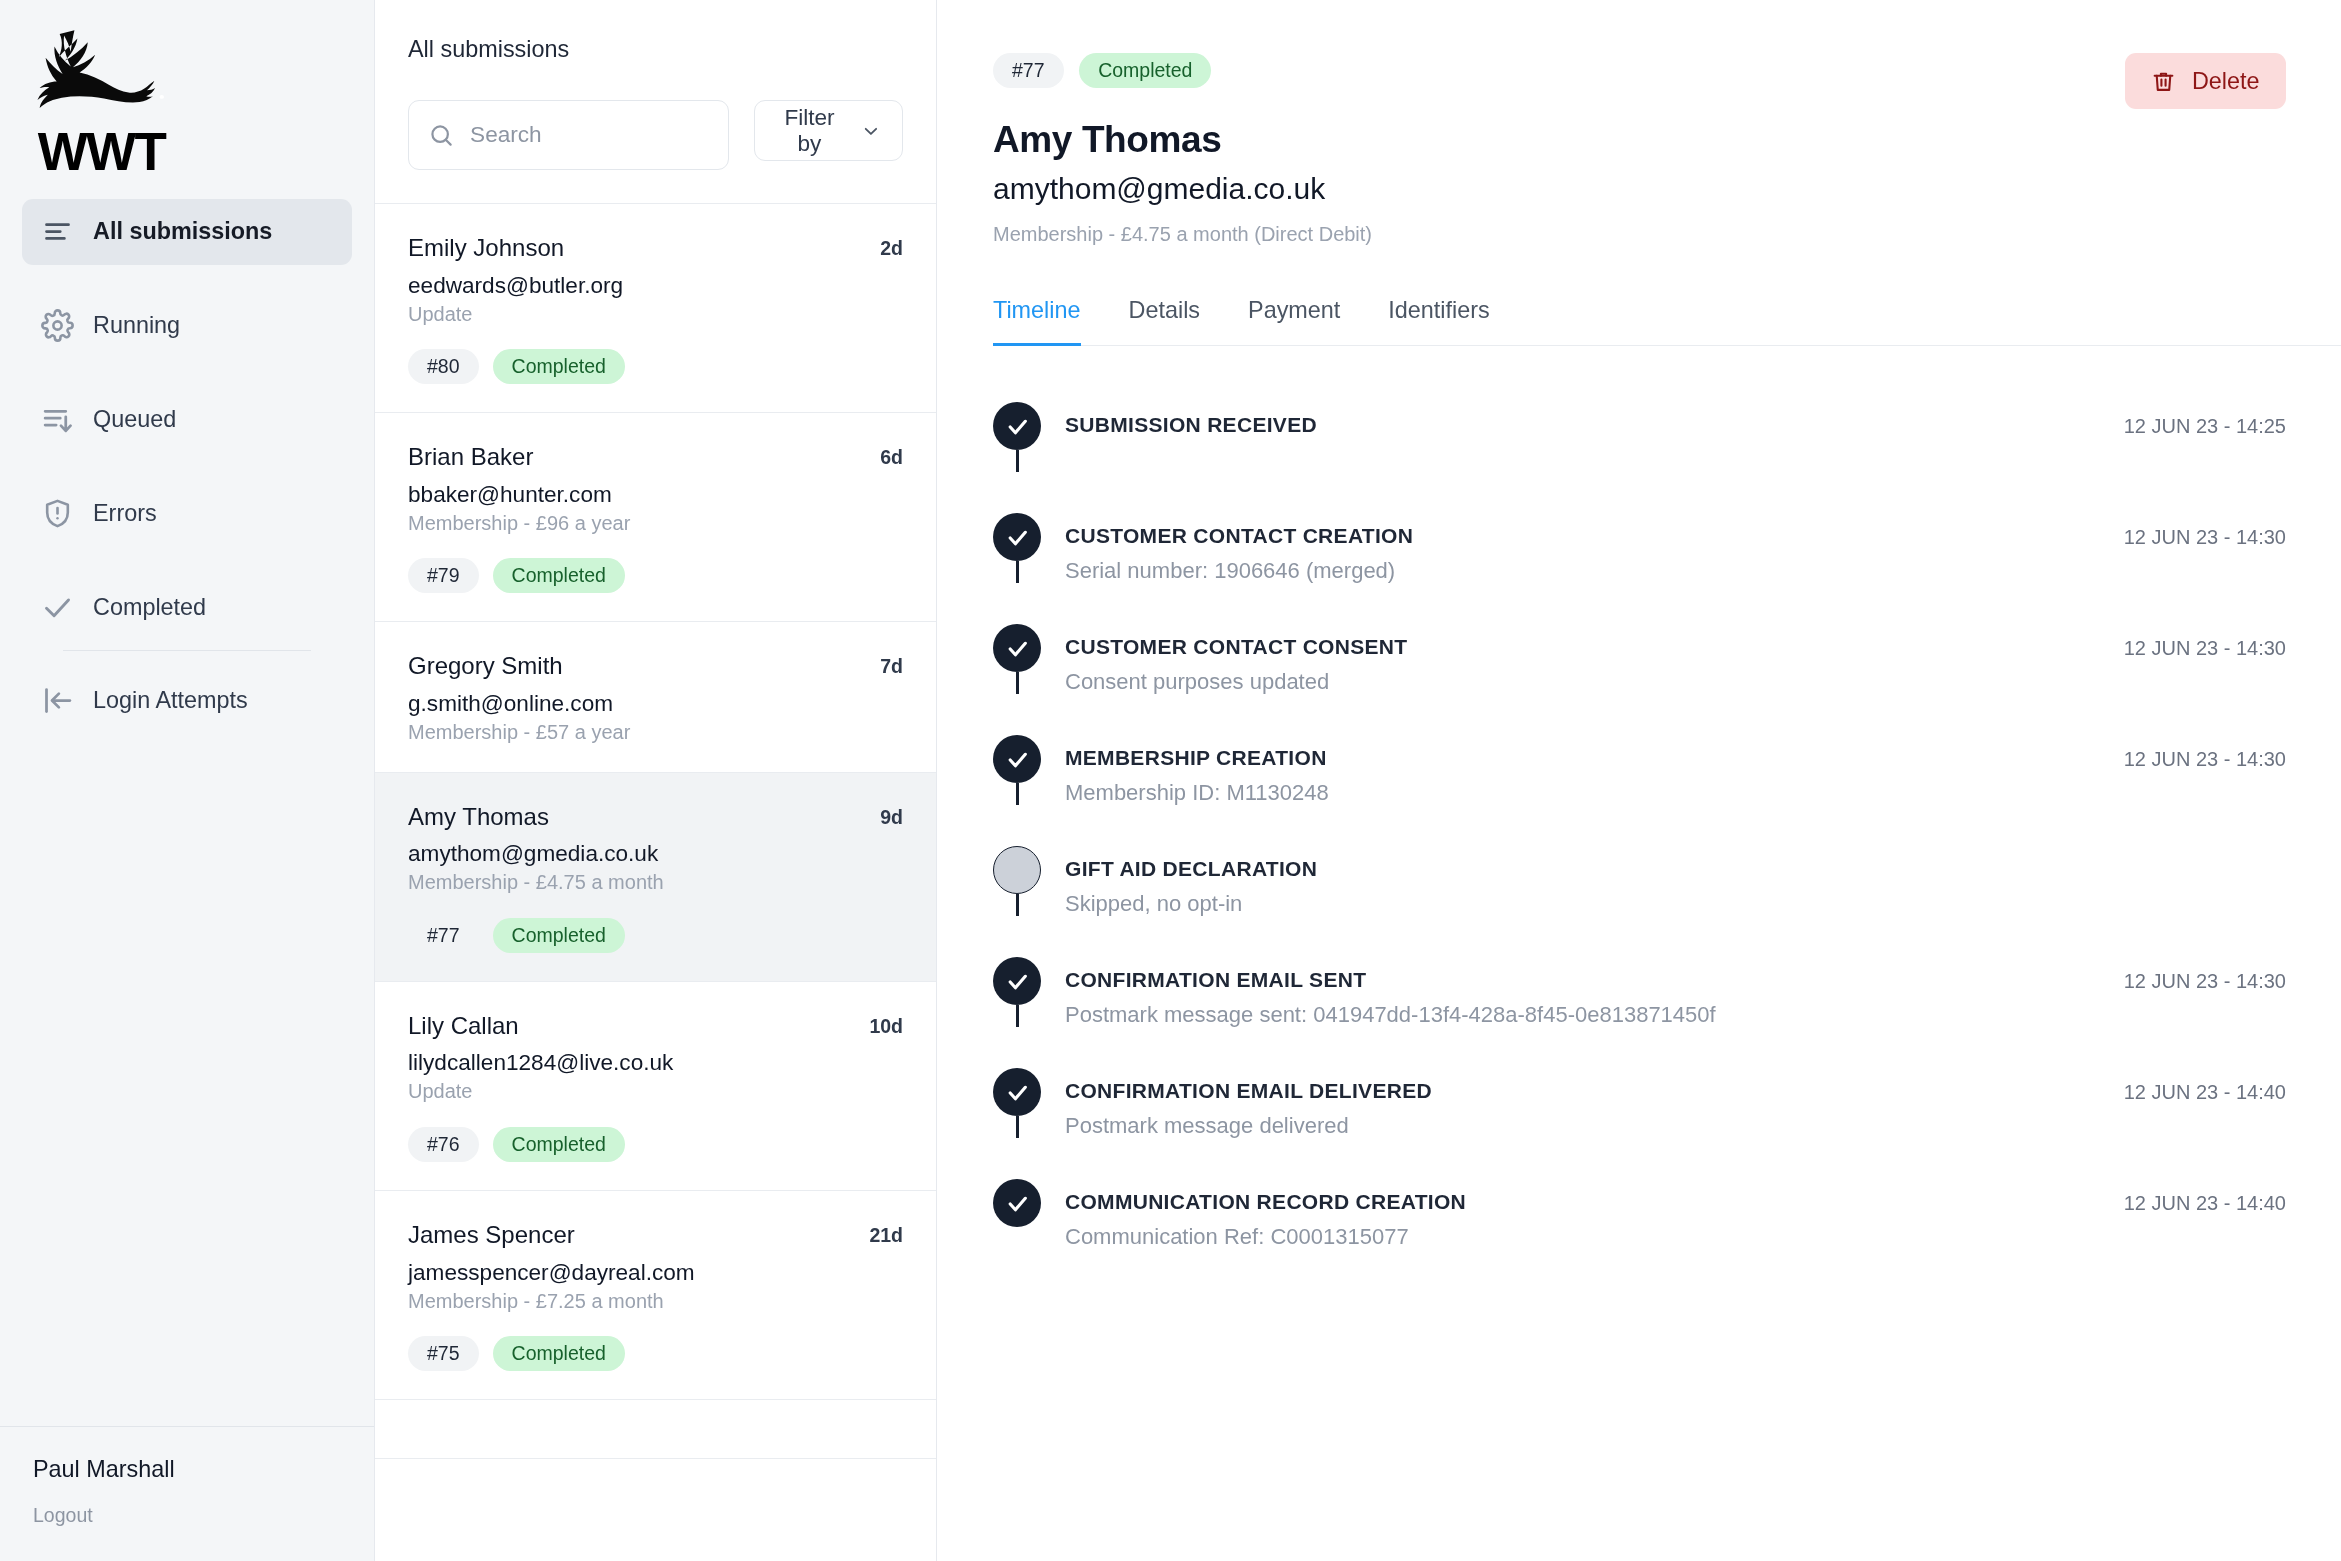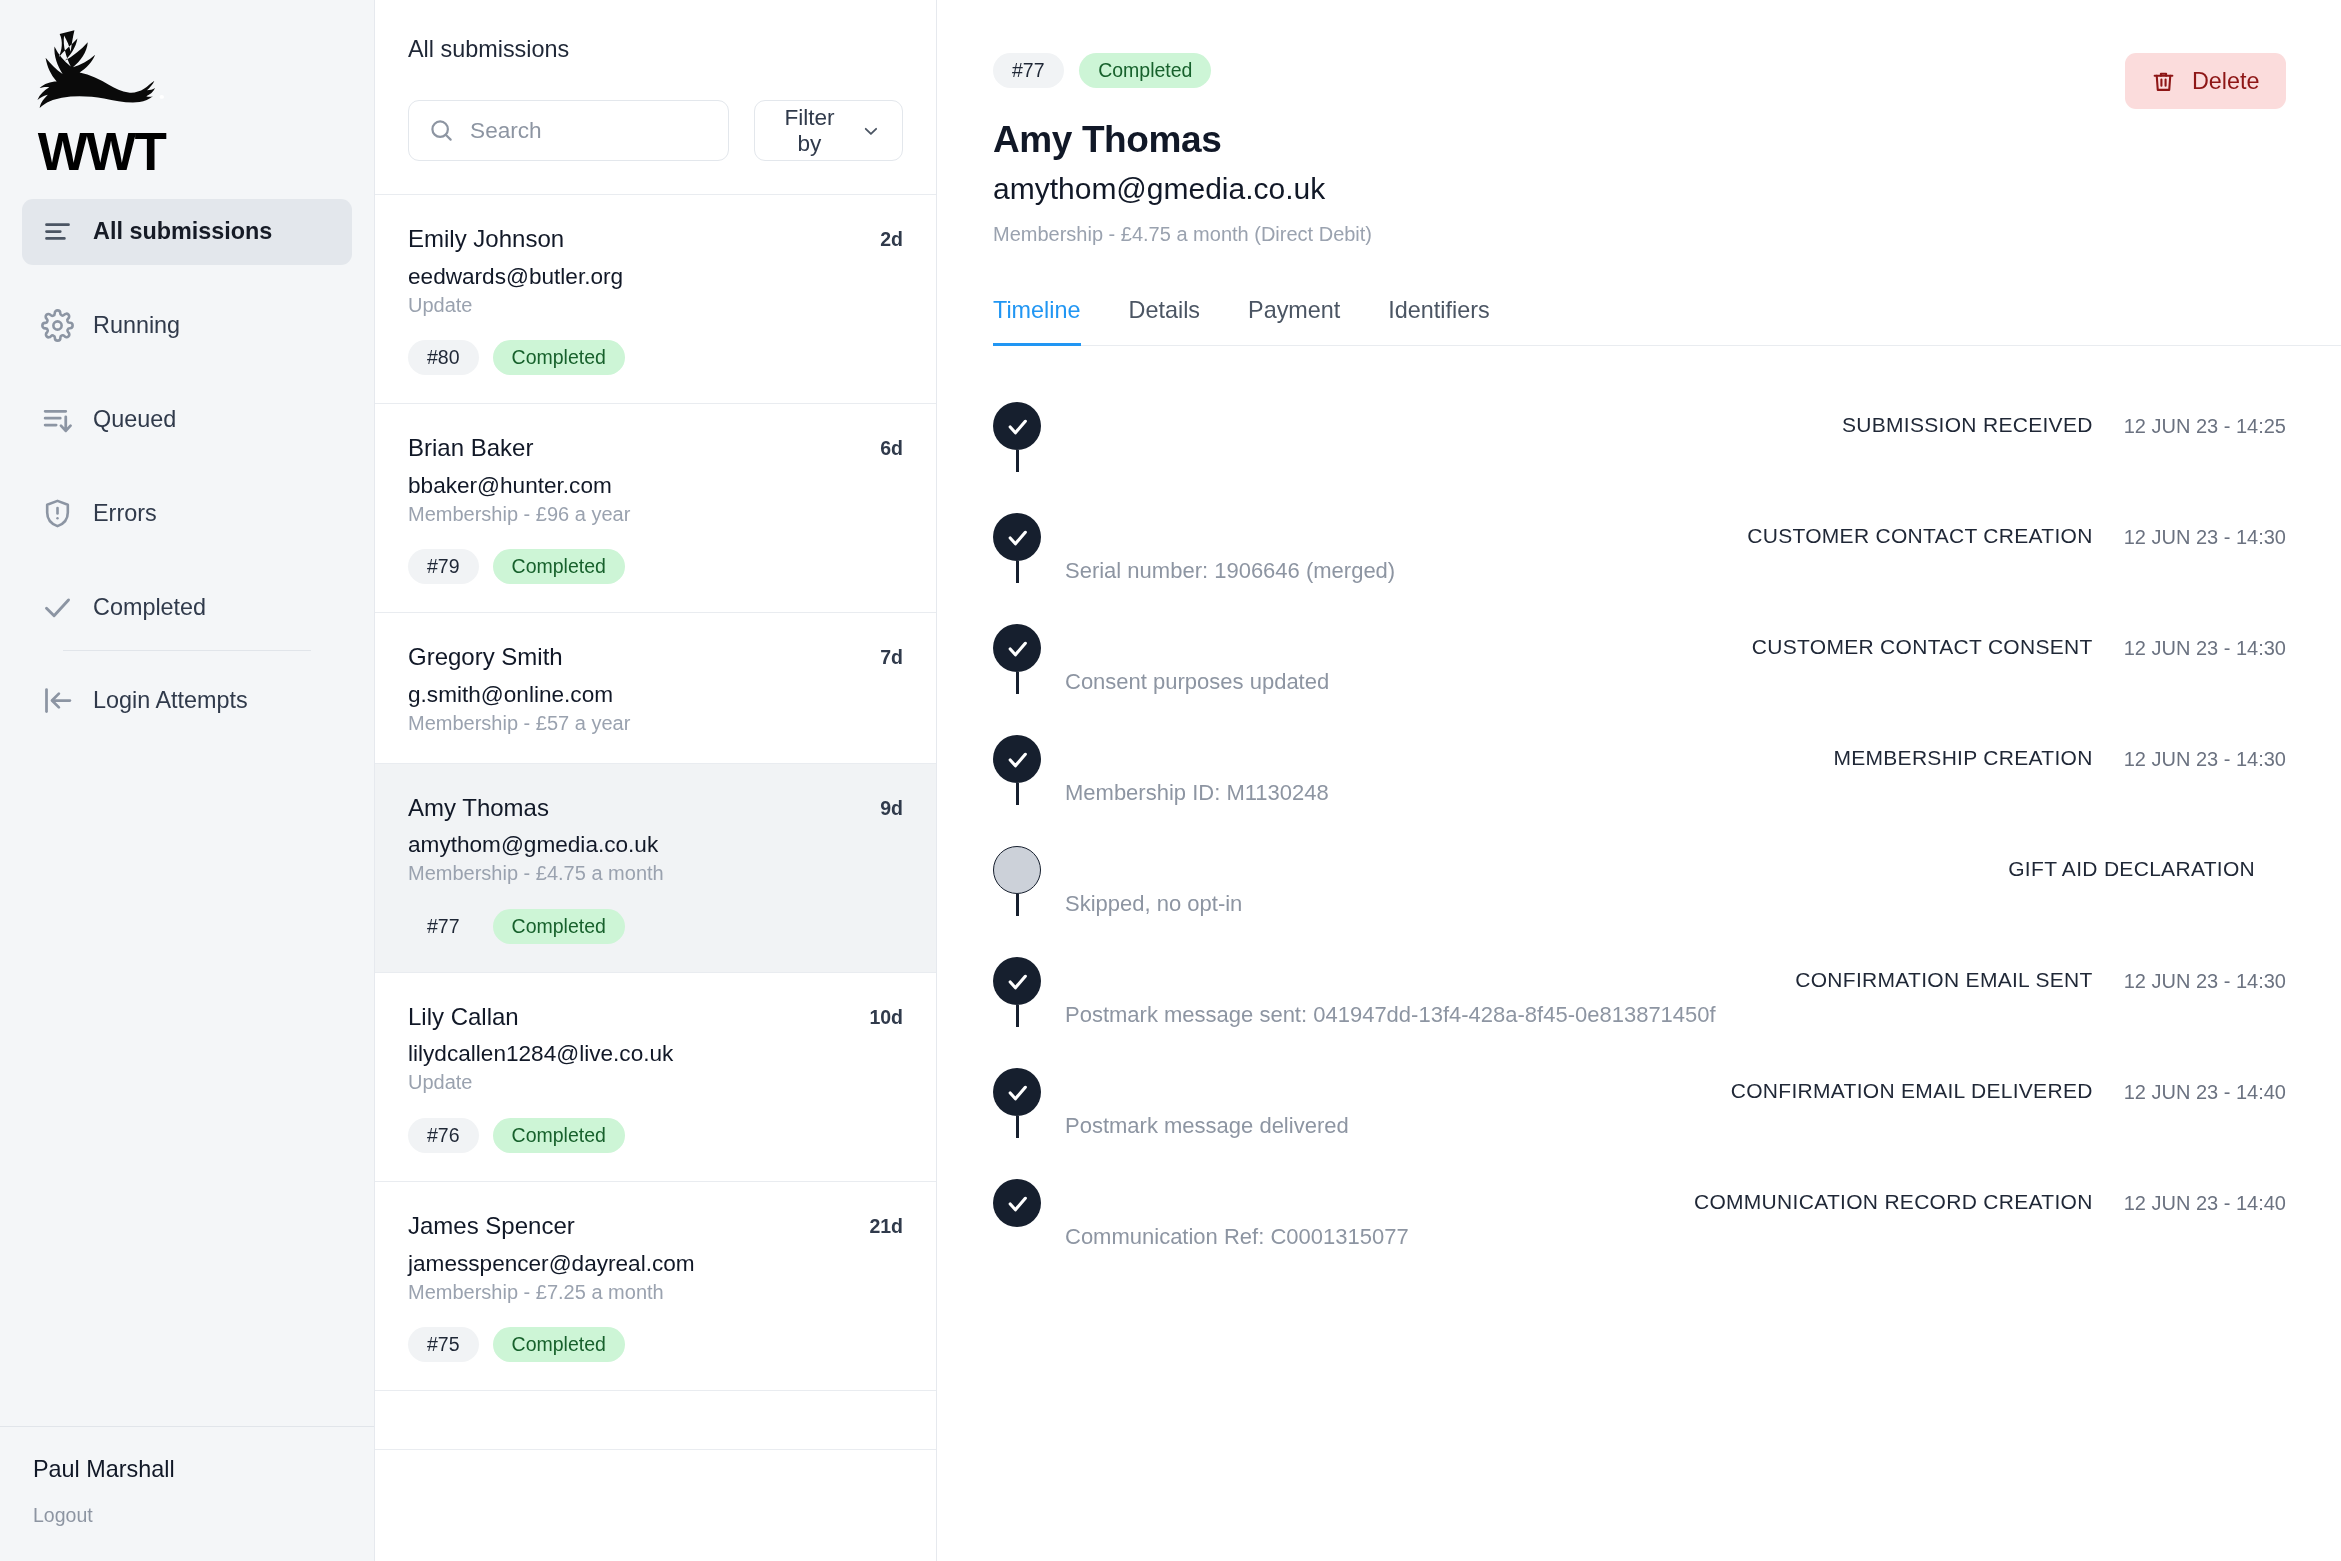--- a/index.html
+++ b/index.html
@@ -56,21 +56,21 @@
     width: 562px; flex: 0 0 562px; height: 1561px;
     background: #ffffff;
     border-right: 0.8px solid #e6e9ee;
     display: flex; flex-direction: column;
     overflow: hidden;
   }
   .list-head { padding: 36px 33px 0 33px; }
   .list-title { font-size: 23.4px; color: #1f2736; }
   .list-controls { display: flex; gap: 25px; margin-top: 37px; padding-bottom: 33px; }
   .search-box {
-    flex: 1 1 auto; height: 61px;
+    flex: 1 1 auto; height: 70px;
     border: 0.8px solid #e3e7ec; border-radius: 11px;
     display: flex; align-items: center; gap: 15.6px;
     padding: 0 19px; background: #fff;
   }
   .search-icon { width: 26.5px; height: 26.5px; color: #8d95a2; flex: 0 0 26.5px; }
   .search-input {
     border: 0; outline: 0; font-size: 22.6px; color: #1f2736;
     font-family: "Liberation Sans", sans-serif;
     background: transparent; width: 100%;
   }
@@ -151,22 +151,22 @@
   }
   .tl-dot.skipped { background: #ccd1d9; border: 1.6px solid #161f2e; }
   .tl-dot svg { width: 25px; height: 25px; }
   .tl-line {
     position: absolute; left: 23.4px; top: 37px; bottom: -22px;
     width: 2.3px; background: #161f2e; z-index: 1;
   }
   .tl-row:last-child .tl-line { display: none; }
   .tl-body { flex: 1 1 auto; padding-top: -1.6px; }
   .tl-title {
-    font-size: 21px; font-weight: normal; color: #1f2736;
-    letter-spacing: 0.3px; line-height: 1.1; text-align: right;
+    font-size: 21px; font-weight: bold; color: #1f2736;
+    letter-spacing: 0.3px; line-height: 1.1;
   }
   .tl-sub { font-size: 22px; color: #8d95a2; margin-top: 11px; }
   .tl-time {
     font-size: 20px; color: #6b7280; white-space: nowrap;
     padding-left: 31px; padding-top: 1.6px;
   }
 </style>
 </head>
 <body>
 

